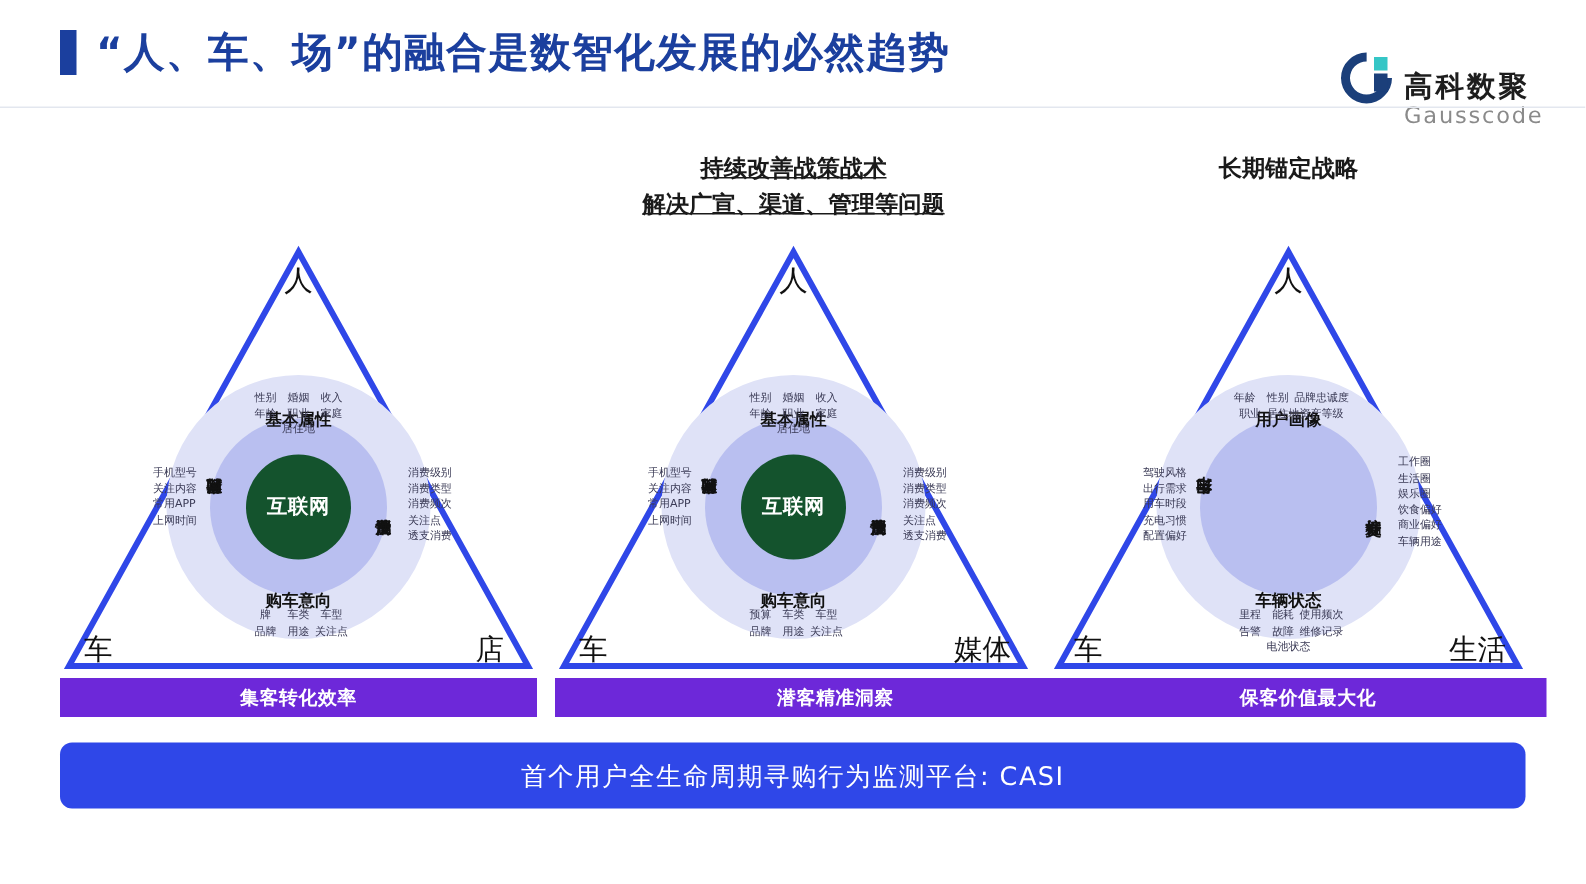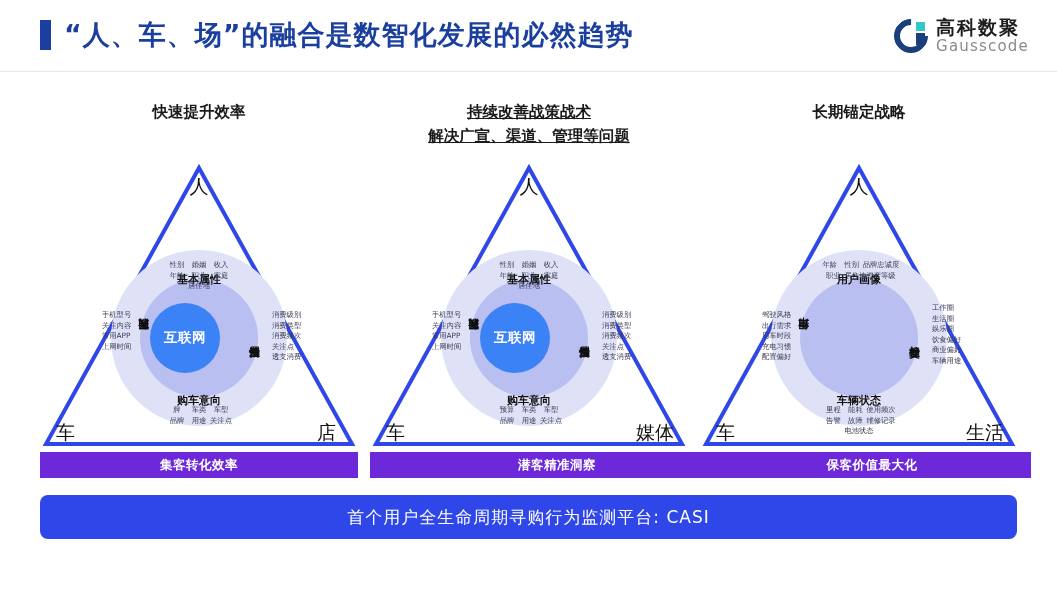--- a/index.html
+++ b/index.html
@@ -39,21 +39,21 @@
     border:6px solid #1b3f7a;border-radius:50%;
     border-right-color:transparent;
     transform:rotate(-45deg);box-sizing:border-box;
   }
   .logo-sq{
     position:absolute;right:3px;top:3px;width:9px;height:9px;background:#35c6c6;
   }
   .logo-sq2{
     position:absolute;right:3px;top:14px;width:9px;height:12px;background:#1b3f7a;
   }
-  .logo-txt{line-height:1;}
+  .logo-txt{line-height:1;margin-top:31px;}
   .logo-cn{
     font-size:19px;font-weight:bold;color:#1d1d1d;letter-spacing:2px;
     display:block;
   }
   .logo-en{
     font-size:15px;color:#8a8a8a;letter-spacing:1.2px;display:block;margin-top:2px;
   }
   
   .col-head{
     position:absolute;text-align:center;
@@ -73,22 +73,22 @@
     width:176px;height:176px;}
   .ring-outer{
     position:absolute;left:0;top:0;width:176px;height:176px;border-radius:50%;
     background:#dfe2f7;
   }
   .ring-mid{
     position:absolute;left:29px;top:29px;width:118px;height:118px;border-radius:50%;
     background:#b9bff0;
   }
   .ring-inner{
-    position:absolute;left:39px;top:53px;width:70px;height:70px;border-radius:50%;
-    background:#3b82f6;
+    position:absolute;left:53px;top:53px;width:70px;height:70px;border-radius:50%;
+    background:#14532d;
     display:flex;align-items:center;justify-content:center;
   }
   .ring-inner span{
     color:#fff;font-size:13.5px;font-weight:bold;letter-spacing:.5px;
   }
   .ring-lbl-top,.ring-lbl-bottom{
     position:absolute;left:0;width:176px;text-align:center;
     font-size:11px;font-weight:bold;color:#111;
   }
   .ring-lbl-top{top:22px;}
@@ -138,21 +138,20 @@
     <div class="logo-txt">
       <span class="logo-cn">高科数聚</span>
       <span class="logo-en">Gausscode</span>
     </div>
   </div>
   <div class="header-rule"></div>
 </div>
 
 <div id="columns-root">
     <div class="col-head" style="left: 40px; top: 100px; width: 318px;">
-      <div>快速提升效率</div>
     </div>
     <div class="panel" style="left: 40px; width: 318px;">
       <svg class="tri-svg" width="318" height="290">
         <polygon points="159,8 312,284 6,284" fill="none" stroke="#2f47e8" stroke-width="4"></polygon>
       </svg>
       <div class="circles">
         <div class="ring-outer"></div>
         <div class="ring-mid"></div>
         <div class="ring-lbl-top">基本属性</div>
         <div class="ring-lbl-bottom">购车意向</div>

